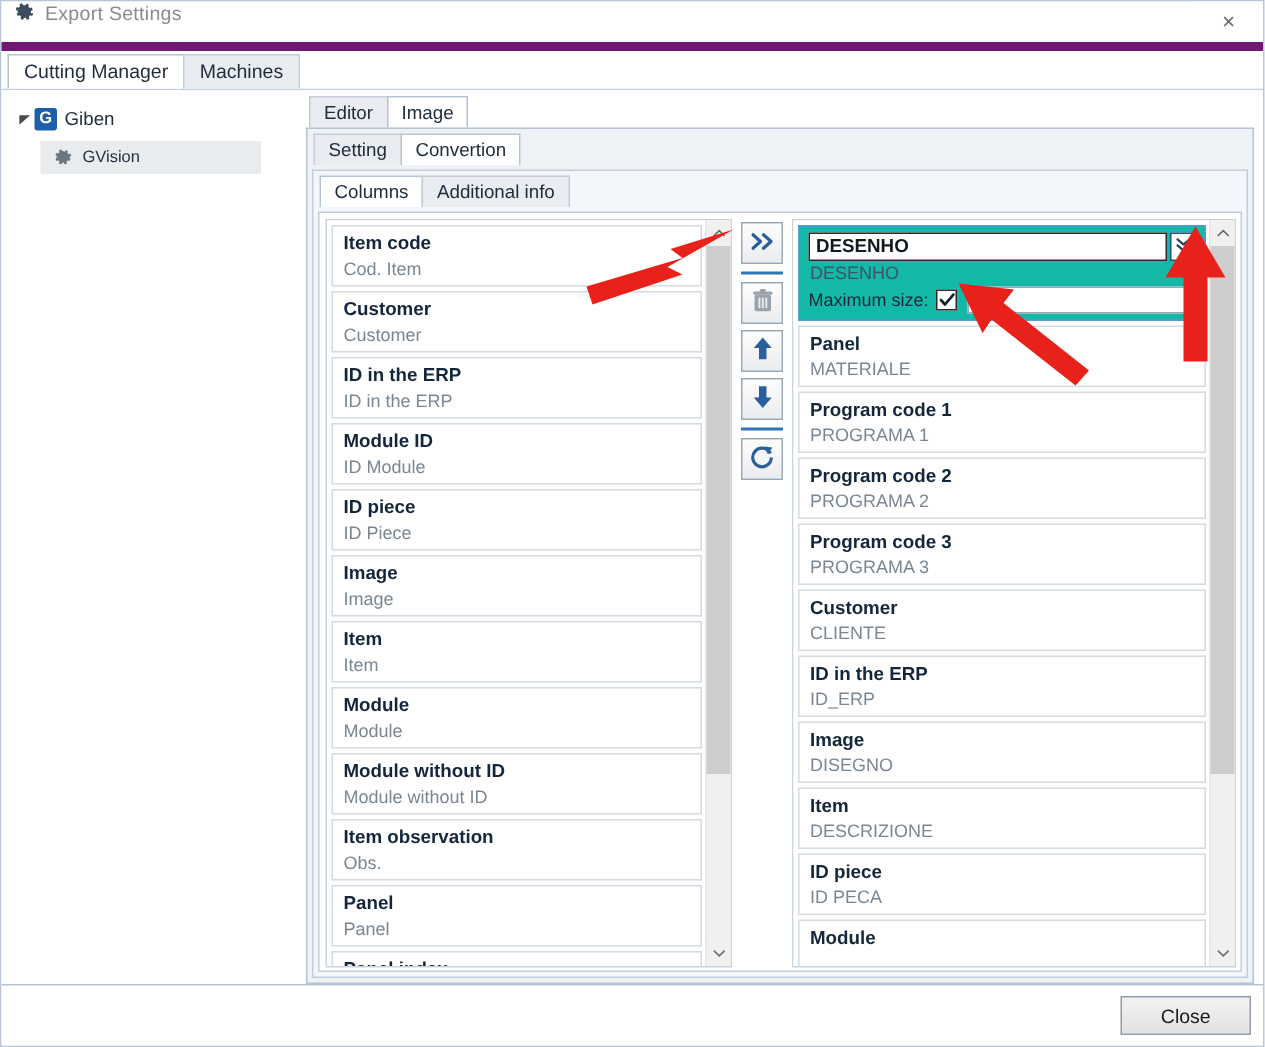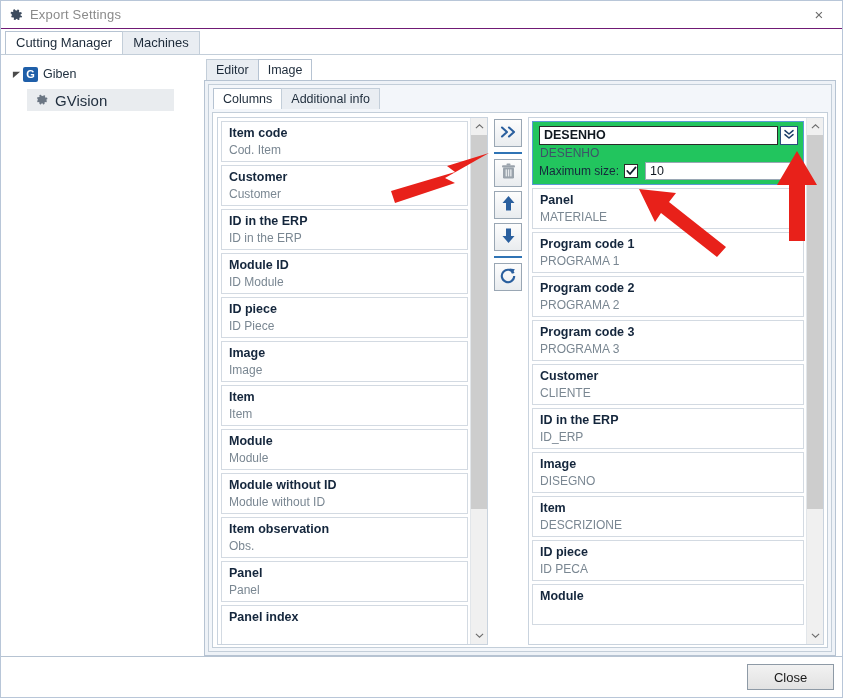--- a/index.html
+++ b/index.html
@@ -16,22 +16,22 @@
     position:absolute;inset:0;
     background:#ffffff;
     border:1px solid #b8c6d8;
     box-sizing:border-box;
     display:flex;flex-direction:column;
   }
   
   .titlebar{
     height:27px;flex:0 0 27px;
     background:#ffffff;
-    display:flex;align-items:center;
-    border-bottom:1px solid #701a75;
+    display:flex;
+    border-bottom:6px solid #701a75;
     position:relative;
   }
   .titlebar .gear{
     margin-left:8px;margin-right:7px;
     width:14px;height:14px;display:block;
   }
   .titlebar .ttl{
     font-size:13px;color:#8a8a8a;letter-spacing:.2px;
   }
   .closebtn{
@@ -91,21 +91,21 @@
     display:flex;align-items:center;justify-content:center;
     margin-right:5px;line-height:1;
   }
   .tree-child{
     margin-left:26px;margin-top:4px;
     height:22px;
     background:#e9ecef;
     display:flex;align-items:center;
     padding-left:8px;
     width:147px;box-sizing:border-box;
-    font-size:15px;
+    font-size:11px;
   }
   .gearsmall{width:14px;height:14px;margin-right:6px;}
   
   .content{
     flex:1 1 auto;
     min-width:0;
     display:flex;flex-direction:column;
     padding:3px 6px 0 10px;
     box-sizing:border-box;
   }
@@ -173,21 +173,21 @@
     line-height:17px;white-space:nowrap;overflow:hidden;
   }
   .card .s{
     font-size:12px;color:#7a8792;line-height:16px;
     white-space:nowrap;overflow:hidden;
   }
   
   .card.sel{
     height:64px;
     border:1px solid #5a9ad5;
-    background:#22c55e;
+    background:#14b8a6;
     padding:4px 5px 3px 6px;
     position:relative;
   }
   .card.sel .editrow{
     display:flex;align-items:center;
   }
   .selinput{
     flex:1 1 auto;min-width:0;
     height:19px;line-height:17px;
     border:1px solid #2a2a2a;
@@ -334,20 +334,28 @@
         <div class="tab">
           <span>Editor</span>
         </div>
         <div class="tab active">
           <span>Image</span>
         </div>
       </div>
 
       <div class="panel-lvl1">
 
+        <div class="tabrow" style="padding-left:4px;margin-top:2px;">
+          <div class="tab">
+            <span>Setting</span>
+          </div>
+          <div class="tab active">
+            <span>Convertion</span>
+          </div>
+        </div>
 
         <div class="panel-lvl2">
 
           <div class="tabrow" style="padding-left:4px;margin-top:2px;">
             <div class="tab active">
               <span>Columns</span>
             </div>
             <div class="tab">
               <span>Additional info</span>
             </div>

